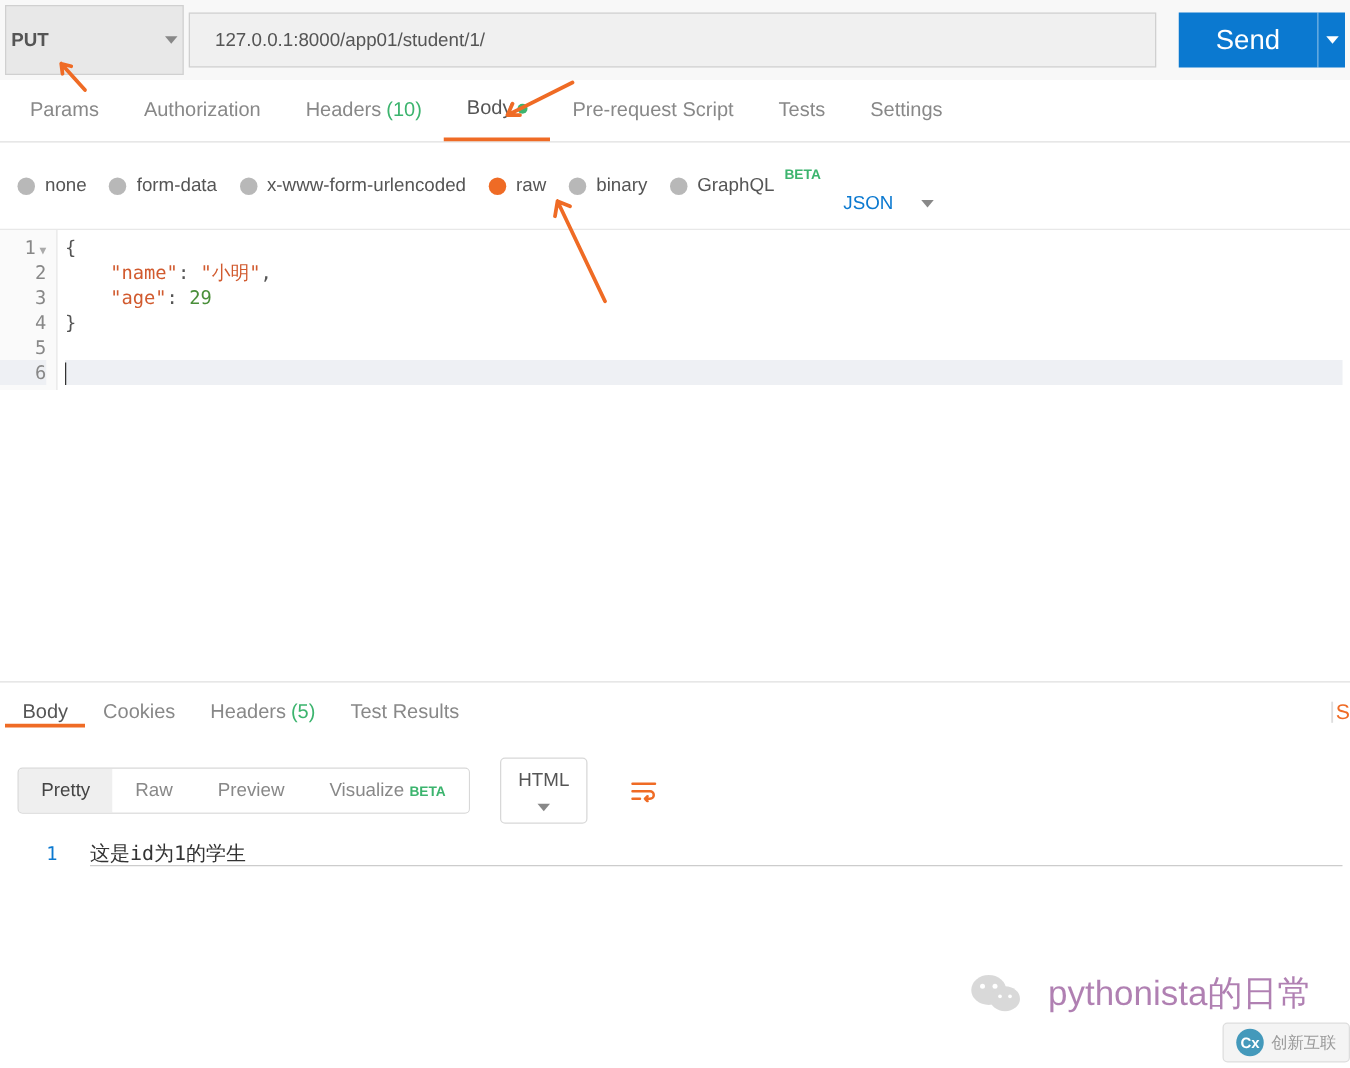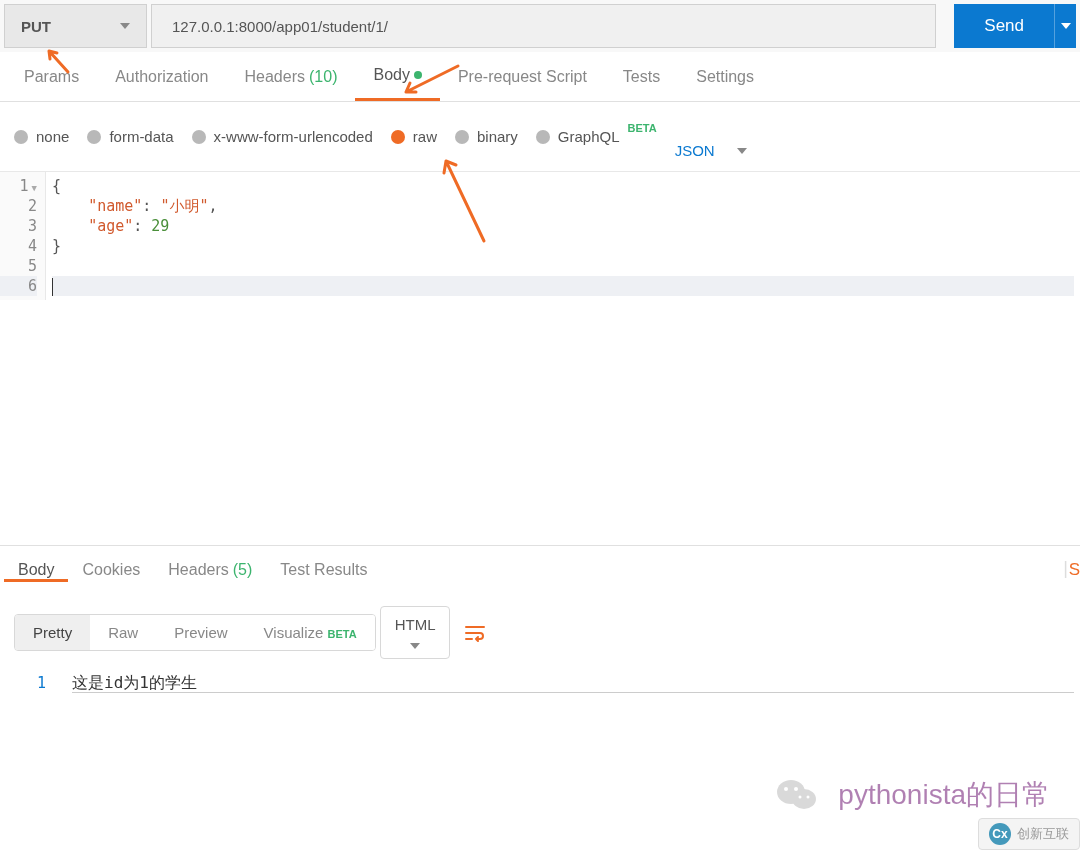--- a/index.html
+++ b/index.html
@@ -1,23 +1,23 @@
 <!DOCTYPE html>
 <html><head>
 <meta charset="utf-8">
 <style>
 * { box-sizing: border-box; margin: 0; padding: 0; }
 body { font-family: -apple-system, BlinkMacSystemFont, "Segoe UI", Arial, sans-serif; font-size: 14px; color: #333; background: #fff; width: 1080px; height: 854px; overflow: hidden; position: relative; }
 
 .top-bar { display: flex; align-items: center; padding: 4px 4px; background: #f8f8f8; gap: 4px; }
-.method-select { display: flex; align-items: center; justify-content: space-between; width: 143px; height: 44px; background: #e8e8e8; border: 1px solid #d0d0d0; padding: 0 16px; cursor: pointer; }
+.method-select { display: flex; align-items: center; justify-content: space-between; width: 143px; height: 56px; background: #e8e8e8; border: 1px solid #d0d0d0; padding: 0 4px; cursor: pointer; }
 .method-select .label { font-weight: 700; font-size: 15px; color: #555; }
 .url-input { flex: 1; height: 44px; border: 1px solid #d0d0d0; background: #f0f0f0; padding: 0 20px; font-size: 15px; color: #555; outline: none; }
 .send-btn-group { display: flex; }
-.send-btn { background: #0b79d0; color: #fff; border: none; height: 44px; padding: 0 30px; font-size: 17px; font-weight: 400; cursor: pointer; margin-left: 14px; }
+.send-btn { background: #0b79d0; color: #fff; border: none; height: 44px; padding: 0 30px; font-size: 22px; font-weight: 400; cursor: pointer; margin-left: 14px; }
 .send-chevron { background: #0b79d0; color: #fff; border: none; border-left: 1px solid rgba(255,255,255,0.3); height: 44px; width: 22px; display: flex; align-items: center; justify-content: center; cursor: pointer; }
 
 .main-tabs { display: flex; align-items: center; border-bottom: 1px solid #e0e0e0; padding: 0 6px; height: 50px; }
 .main-tab { padding: 0 18px; height: 100%; display: flex; align-items: center; font-size: 16px; color: #888; cursor: pointer; position: relative; gap: 4px; }
 .main-tab.active { color: #555; border-bottom: 3px solid #ef6b25; }
 .count-green { color: #3cb46e; }
 .dot-green { width: 8px; height: 8px; border-radius: 50%; background: #3cb46e; display: inline-block; }
 
 .body-type-row { display: flex; align-items: center; padding: 12px 14px; gap: 18px; border-bottom: 1px solid #e8e8e8; }
 .radio-item { display: flex; align-items: center; gap: 8px; font-size: 15px; color: #555; cursor: pointer; }
@@ -40,21 +40,21 @@
 .punc { color: #555; }
 
 .response-section { position: absolute; top: 545px; left: 0; right: 0; border-top: 1px solid #e0e0e0; background: #fff; }
 .resp-tabs { display: flex; align-items: center; height: 50px; padding: 0 4px; justify-content: space-between; }
 .resp-tabs-left { display: flex; }
 .resp-tab { padding: 0 14px; height: 100%; display: flex; align-items: center; font-size: 16px; color: #888; cursor: pointer; gap: 4px; }
 .resp-tab.active { color: #555; border-bottom: 3px solid #ef6b25; }
 .resp-status { display: flex; gap: 18px; font-size: 15px; color: #888; padding-right: 10px; }
 .resp-status .green { color: #3cb46e; }
 
-.format-row { display: flex; align-items: center; padding: 10px 14px; gap: 4px; }
+.format-row { display: flex; align-items: center; padding: 10px 14px; gap: 24px; }
 .format-tabs { display: flex; border: 1px solid #d8d8d8; border-radius: 4px; overflow: hidden; }
 .f-tab { padding: 9px 18px; font-size: 15px; color: #888; cursor: pointer; background: #fff; }
 .f-tab.active { background: #efefef; color: #444; }
 .lang-select { display: flex; align-items: center; gap: 10px; padding: 9px 14px; border: 1px solid #d8d8d8; border-radius: 4px; color: #555; font-size: 15px; cursor: pointer; flex-direction: column; }
 .wrap-btn { width: 42px; height: 38px; border: 1px solid #fff; border-radius: 4px; display: flex; align-items: center; justify-content: center; color: #ef6b25; cursor: pointer; }
 
 .resp-editor { display: flex; }
 .resp-gutter { width: 66px; text-align: right; padding: 4px 20px 4px 0; font-family: Menlo, Consolas, monospace; font-size: 15px; color: #0b79d0; }
 .resp-gutter .line { height: 20px; line-height: 20px; }
 .resp-code { flex: 1; padding: 4px 6px; font-family: Menlo, Consolas, monospace; font-size: 16px; }

